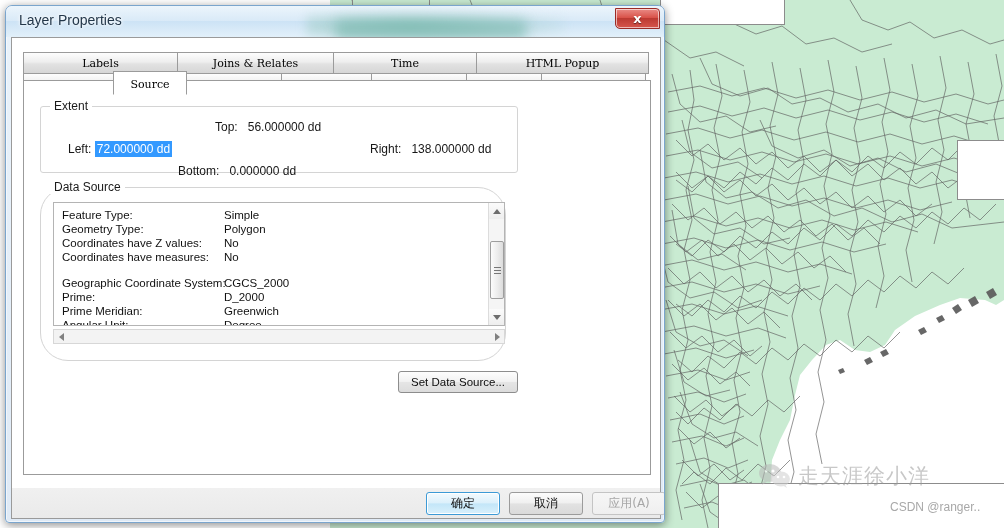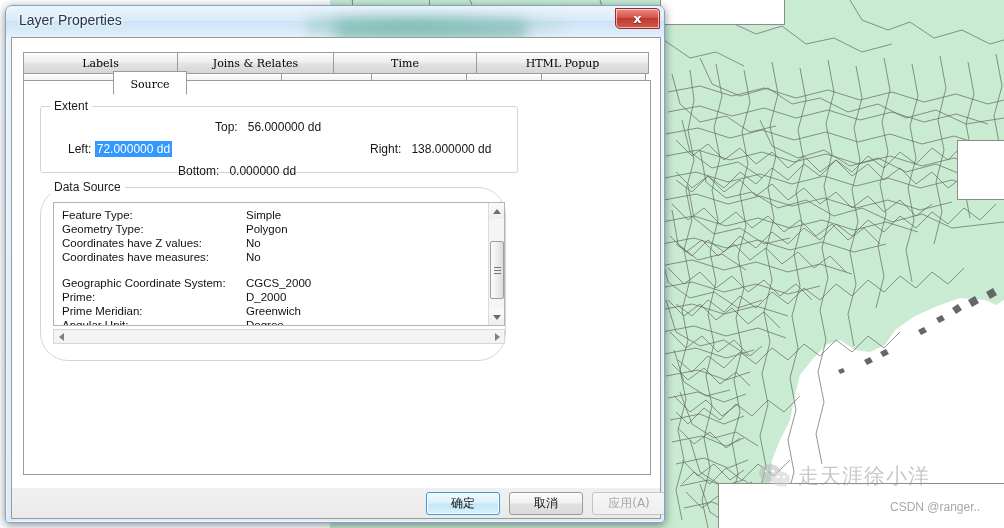--- a/index.html
+++ b/index.html
@@ -207,21 +207,21 @@
     border: 1px solid #b4b4b4;
     overflow: hidden;
   }
   #ds-rows {
     position: absolute;
     left: 8px; top: 5px;
     font-size: 11.5px;
     color: #111;
     line-height: 14px;
   }
-  .ds-row { display: flex; white-space: nowrap; gap: 22px; }
+  .ds-row { display: flex; white-space: nowrap; }
   .ds-row.spacer { height: 12px; }
   .ds-key { width: 162px; flex: none; }
   .ds-val { }
 
   
   #ds-vscroll {
     position: absolute;
     right: 0; top: 0;
     width: 16px; height: 122px;
     background: #f5f5f5;
@@ -594,20 +594,21 @@
           <div id="ds-hscroll">
             <div class="hsb-arrow left">
                 <span class="tri"></span>
               </div>
             <div class="hsb-arrow right">
                 <span class="tri"></span>
               </div>
           </div>
         </div>
 
+        <div id="set-data-source-button">Set Data Source...</div>
 
       </div>
     </div>
 
     <div id="dialog-footer">
       <div class="footer-btn" id="ok-button">确定</div>
       <div class="footer-btn" id="cancel-button">取消</div>
       <div class="footer-btn" id="apply-button">应用(A)</div>
     </div>
 

